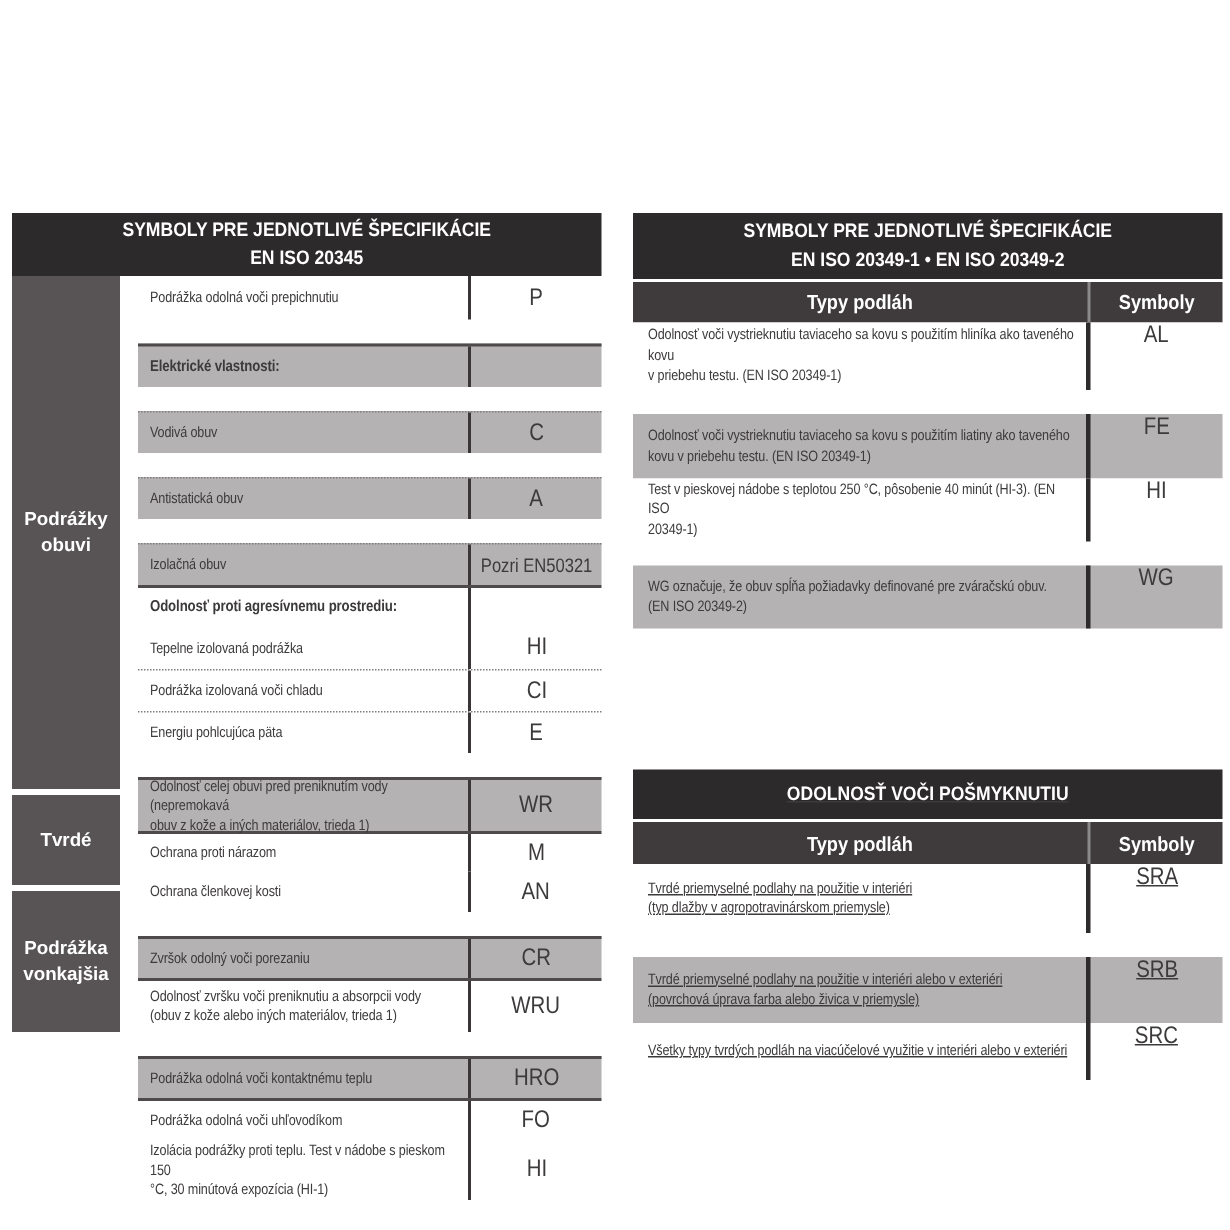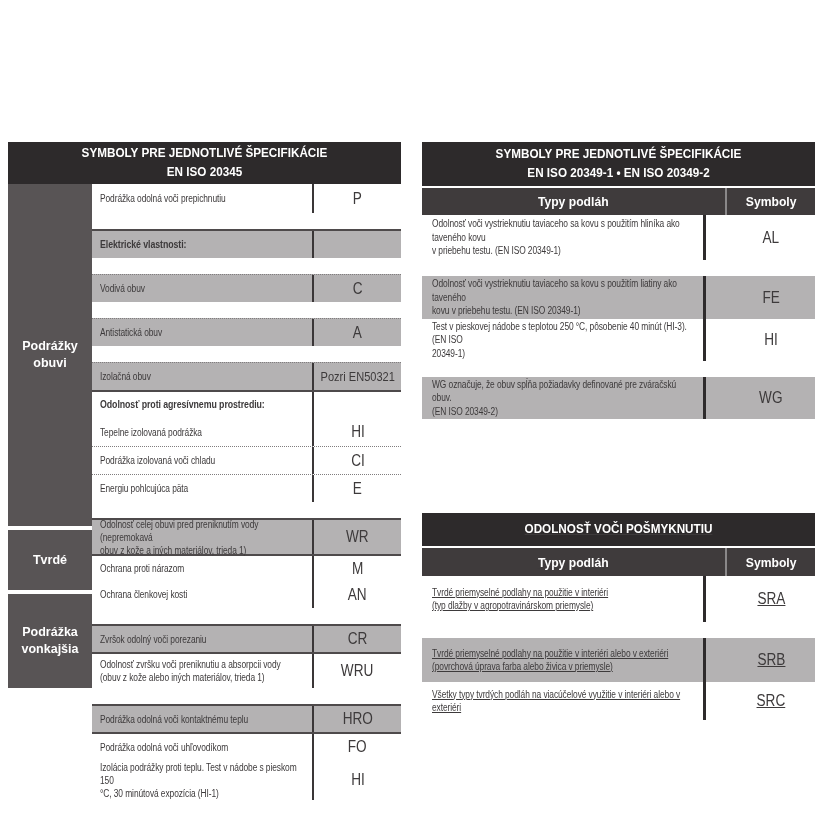--- a/index.html
+++ b/index.html
@@ -27,34 +27,34 @@
   .sep-dotted{border-top:1px dotted #807d7e;}
   
   #lt{left:8px;top:142px;width:393px;}
   #lt .hdr{height:42px;}
   .lt-body{position:relative;padding-left:84px;}
   .lt-row{display:flex;box-sizing:border-box;}
   .lt-desc{width:220px;box-sizing:border-box;padding:2px 6px 2px 8px;display:flex;flex-direction:column;justify-content:center;font-size:10px;line-height:1.3;letter-spacing:-.1px;white-space:pre-line;border-radius:13px;}
   .lt-desc.bold{font-weight:bold;font-size:10.5px;}
   .lt-sym{width:87px;border-left:2px solid #3a3637;display:flex;align-items:center;justify-content:center;}
   .cat{
-    position:absolute;left:0;width:84px;background:#585455;color:#fff;
+    position:absolute;left:0;width:72px;background:#585455;color:#fff;
     display:flex;align-items:center;justify-content:center;text-align:center;
     font-weight:bold;font-size:12.5px;line-height:1.35;padding:0 0;box-sizing:border-box;
   }
   
   #rp{left:422px;top:142px;width:393px;}
   #rt1 .hdr{height:44px;margin-bottom:2px;}
   #rt2 .hdr{height:33px;margin-bottom:2px;}
   .sub{height:27px;}
   .sub .c1{flex:1;}
   .sub .c2{width:88px;border-left:2px solid #8a8889;}
   .rt-row{display:flex;box-sizing:border-box;}
   .rt-desc{flex:1;box-sizing:border-box;padding:3px 8px 3px 10px;display:flex;flex-direction:column;justify-content:center;font-size:10px;line-height:1.35;letter-spacing:-.1px;white-space:pre-line;}
-  .rt-sym{width:88px;border-left:3px solid #2e2b2c;display:flex;align-items:center;justify-content:center;padding-left:21px;}
+  .rt-sym{width:88px;border-left:3px solid #2e2b2c;display:flex;justify-content:center;}
   #rt2{margin-top:94px;text-decoration:underline;}
 </style>
 </head>
 <body>
 
 <div class="tbl" id="lt">
   <div class="hdr">
     <div class="hline">SYMBOLY PRE JEDNOTLIVÉ ŠPECIFIKÁCIE</div>
     <div class="hline">EN ISO 20345</div>
   </div>

